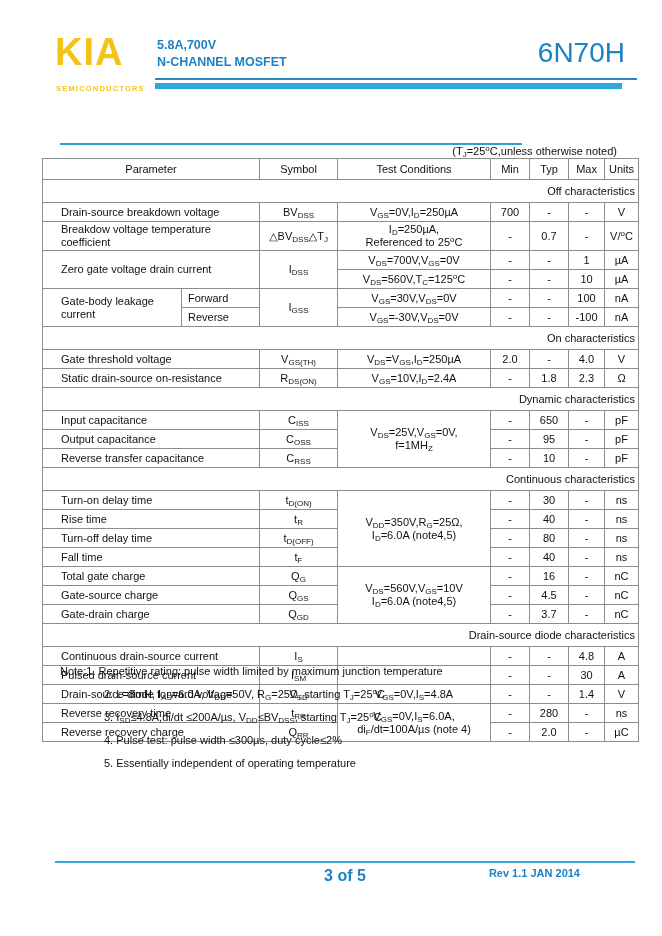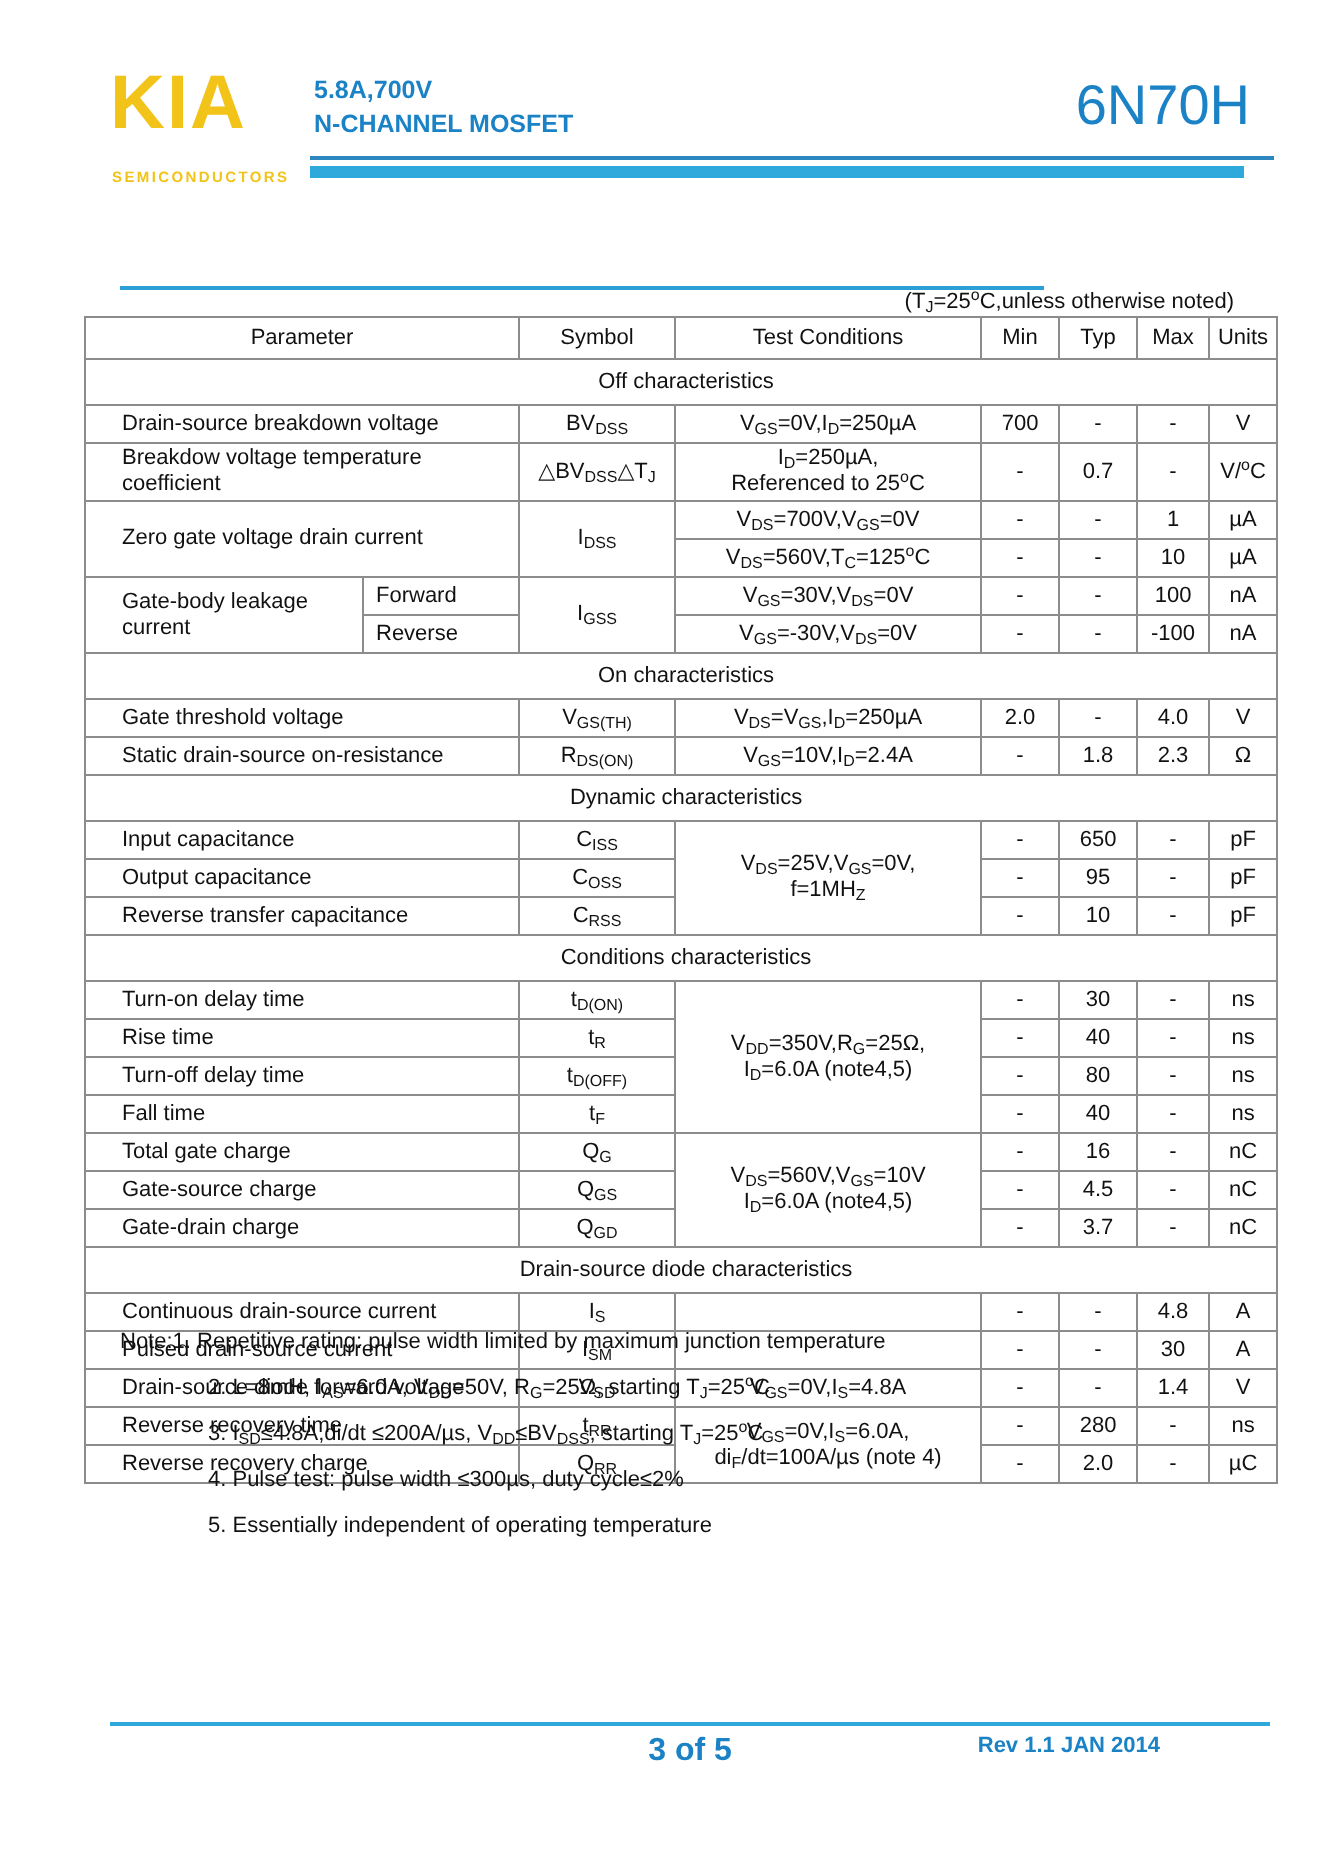--- a/index.html
+++ b/index.html
@@ -22,21 +22,21 @@
   .sec-title{position:absolute;left:62px;top:121px;font-size:15.5px;color:#2C9FD6;}
   .sec-title-underline{position:absolute;left:60px;top:143px;width:462px;height:2px;background:#2C9FD6;}
   .tbl-caption{position:absolute;right:45px;top:145px;font-size:11px;color:#111;}
   
   table.ec{position:absolute;left:42px;top:158px;width:596px;border-collapse:collapse;
     table-layout:fixed;font-size:11px;}
   table.ec th,table.ec td{border:1px solid #8C8C8C;line-height:13px;padding:1px 3px;
     font-weight:normal;overflow:hidden;}
   table.ec th{height:18px;text-align:center;}
   table.ec td{height:16px;text-align:center;}
-  table.ec td.sec{height:20px;text-align:center;padding-left:8px;}
+  table.ec td.sec{height:20px;text-align:right;padding-left:8px;}
   table.ec td.pl{text-align:left;padding-left:18px;}
   table.ec td.pl2{text-align:left;padding-left:6px;}
   sub{font-size:8px;vertical-align:-2px;line-height:0;}
   sup{font-size:8px;vertical-align:4px;line-height:0;}
   
   .notes{position:absolute;left:60px;top:665px;font-size:11px;color:#111;}
   .note-line{line-height:12px;margin-bottom:11px;white-space:nowrap;}
   .note-line.indent{margin-left:44px;}
   
   .footer{position:absolute;left:55px;top:861px;width:580px;height:30px;}
@@ -184,21 +184,21 @@
         </tr>
         <tr>
           <td colspan="2" class="pl">Reverse transfer capacitance</td>
           <td class="c">C<sub>RSS</sub></td>
           <td class="c">-</td>
           <td class="c">10</td>
           <td class="c">-</td>
           <td class="c">pF</td>
         </tr>
         <tr>
-          <td colspan="8" class="sec">Conditions characteristics</td>
+          <td colspan="8" class="sec">Continuous characteristics</td>
         </tr>
         <tr>
           <td colspan="2" class="pl">Turn-on delay time</td>
           <td class="c">t<sub>D(ON)</sub></td>
           <td rowspan="4" class="c">V<sub>DD</sub>=350V,R<sub>G</sub>=25Ω,<br>I<sub>D</sub>=6.0A (note4,5)</td>
           <td class="c">-</td>
           <td class="c">30</td>
           <td class="c">-</td>
           <td class="c">ns</td>
         </tr>

